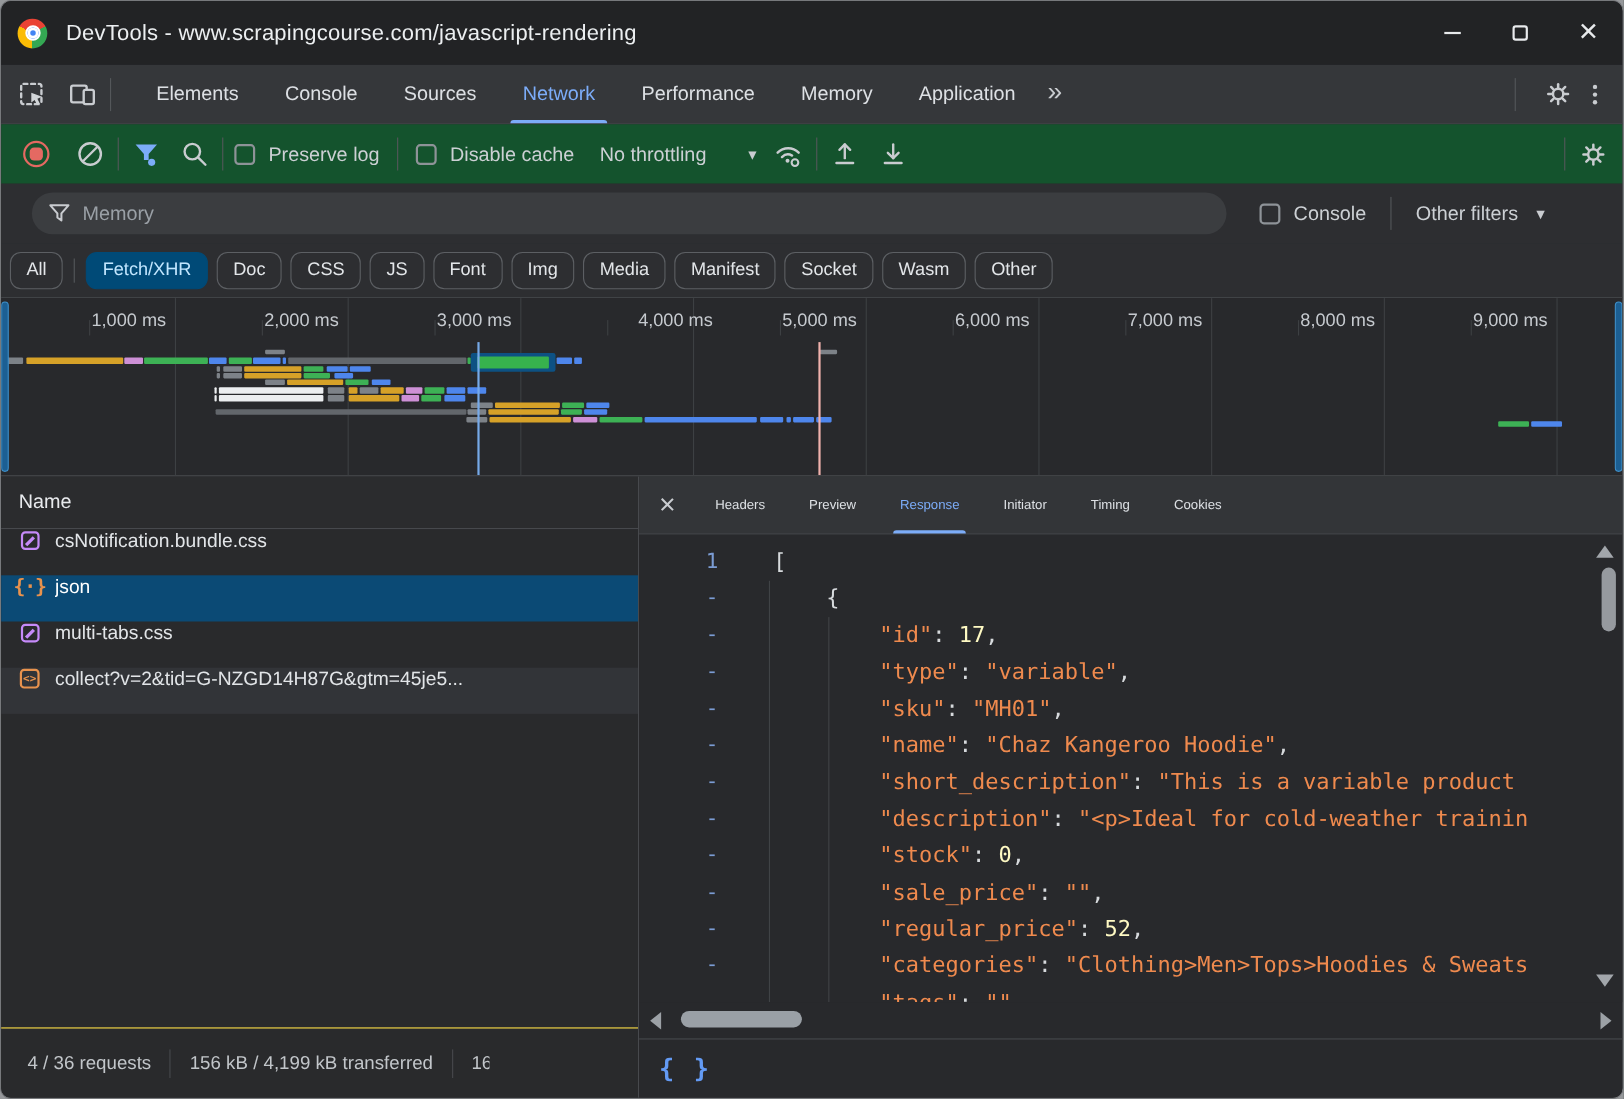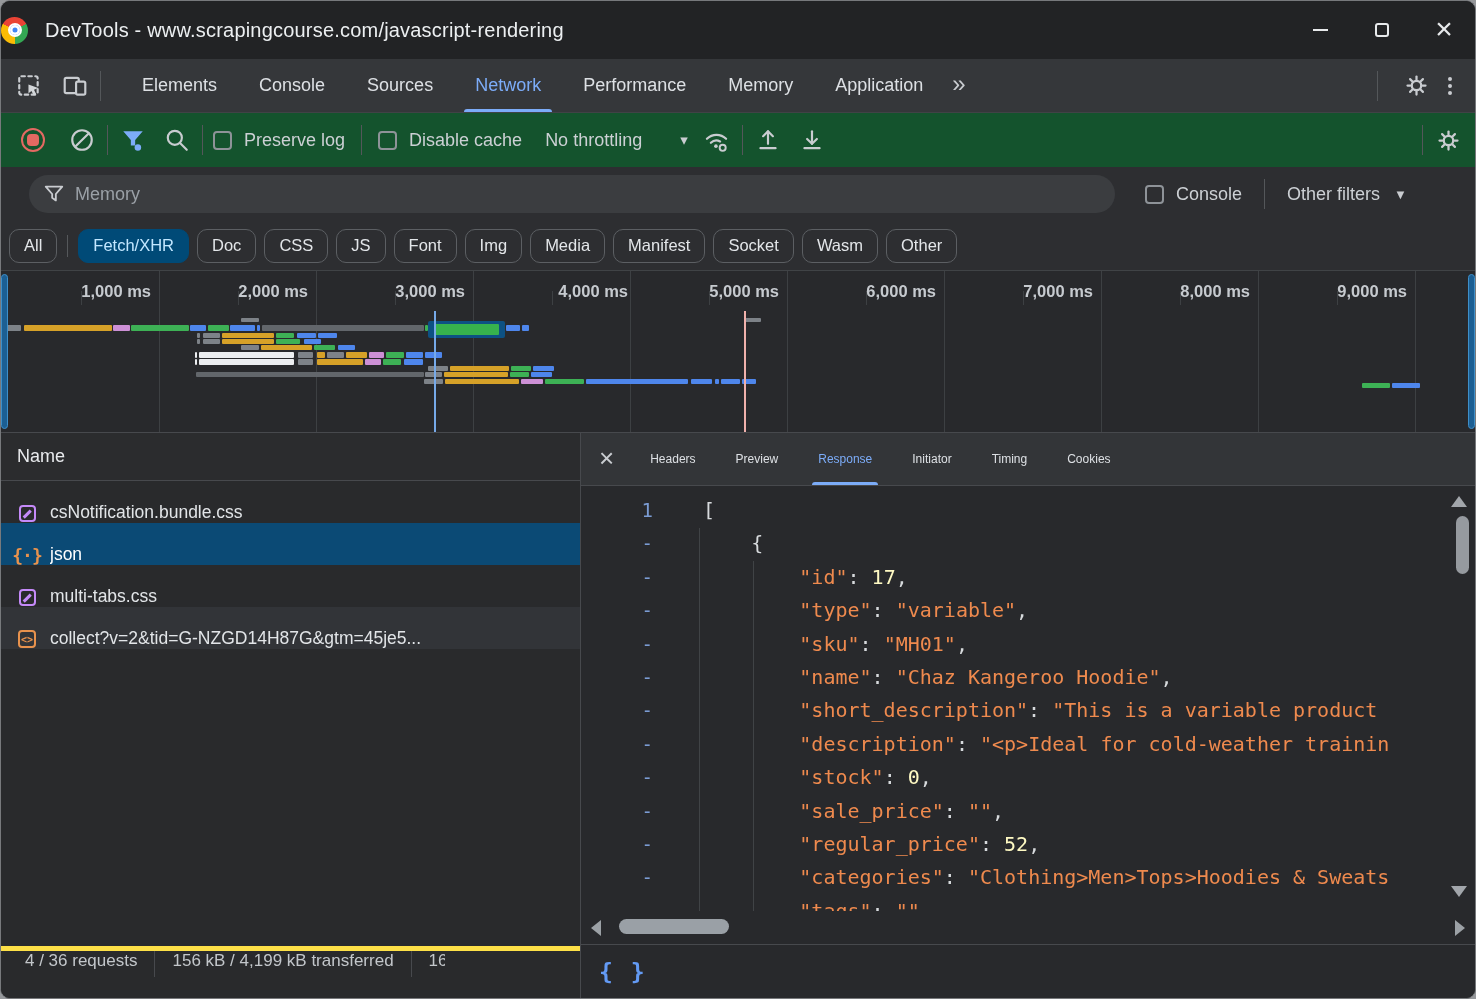--- a/index.html
+++ b/index.html
@@ -1,21 +1,21 @@
 <!DOCTYPE html>
 <html><head>
 <meta charset="utf-8">
 <style>
   html,body{margin:0;padding:0;background:#96989b;font-family:"Liberation Sans",sans-serif;}
   *{box-sizing:border-box;}
   .window{width:1476px;height:999px;margin:0 auto;background:#28292c;border:1px solid #77797c;
     border-radius:10px;overflow:hidden;display:flex;flex-direction:column;color:#dfe2e6;}
 
   
-  .titlebar{height:58px;background:#222325;display:flex;align-items:center;flex:none;}
+  .titlebar{height:58px;background:#222325;display:flex;align-items:center;padding-left:15px;flex:none;}
   .chrome-logo{width:27px;height:27px;border-radius:50%;flex:none;position:relative;
     background:conic-gradient(from 300deg,#ea4335 0 120deg,#34a853 0 240deg,#fbbc05 0 360deg);}
   .chrome-logo::after{content:"";position:absolute;inset:6.5px;border-radius:50%;background:#4285f4;
     box-shadow:0 0 0 2.5px #fff inset;border:2px solid #fff;}
   .title-text{font-size:20px;color:#eceff1;margin-left:17px;letter-spacing:.2px;}
   .win-controls{margin-left:auto;display:flex;align-items:center;height:100%;}
   .win-btn{width:62px;height:100%;display:flex;align-items:center;justify-content:center;color:#e8eaec;}
   .wb-min{width:15px;height:2px;background:#e8eaec;}
   .wb-max{width:14px;height:14px;border:2px solid #e8eaec;border-radius:3px;}
   .wb-close{font-size:30px;font-weight:300;line-height:1;margin-top:-3px;}
@@ -50,47 +50,47 @@
   .filter-ph{color:#9aa0a6;font-size:18px;margin-left:10px;}
 
   
   .chiprow{height:50px;background:#2d2e31;display:flex;align-items:center;flex:none;padding-left:8px;border-bottom:1px solid #404346;}
   .chip{height:34px;padding:0 14px;border:1px solid #5c5f63;border-radius:10px;display:flex;align-items:center;
     font-size:16.5px;color:#e3e6e9;margin-right:8px;flex:none;background:transparent;}
   .chip.sel{background:#004a77;border-color:#004a77;color:#c2e7ff;}
   .chip-div{width:1px;height:22px;background:#55585b;margin:0 10px 0 2px;flex:none;}
 
   
-  .overview{height:162px;background:#28292c;position:relative;flex:none;border-bottom:1px solid #47494d;overflow:hidden;font-weight:bold;}
+  .overview{height:162px;background:#28292c;position:relative;flex:none;border-bottom:1px solid #47494d;overflow:hidden;}
   .gridline{position:absolute;top:0;bottom:0;width:1px;background:#3d4043;}
   .minortick{position:absolute;top:20px;height:14px;width:1px;background:#3d4043;}
   .ovlabel{position:absolute;top:11px;width:120px;text-align:right;font-size:16.5px;color:#c6cacf;}
   .ovseg{position:absolute;border-radius:1px;}
   .ovline{position:absolute;top:40px;bottom:0;width:2px;}
   .ovhandle{position:absolute;top:3px;bottom:3px;width:7px;background:#1c5f93;border:1px solid #3e8fc9;border-radius:4px;}
   .selbox{position:absolute;background:#0d5183;border-radius:2px;}
   .selbox-inner{position:absolute;background:#37b24d;border-radius:1px;}
 
   
   .mainsplit{flex:1;display:flex;min-height:0;}
   .leftpanel{width:580px;flex:none;display:flex;flex-direction:column;border-right:1px solid #47494d;background:#292a2c;}
   .name-header{height:48px;flex:none;display:flex;align-items:center;padding-left:16px;font-size:18px;
     color:#e8eaed;border-bottom:1px solid #47494d;background:#2b2c2e;}
-  .req-row{height:42px;flex:none;display:flex;align-items:flex-end;padding-left:16px;font-size:17.5px;color:#e2e5e8;}
+  .req-row{height:42px;flex:none;display:flex;align-items:flex-start;padding-left:16px;font-size:17.5px;color:#e2e5e8;}
   .req-row.alt{background:#323438;}
   .req-row.sel{background:#0b4a75;color:#fff;}
   .ric{flex:none;margin-right:13px;display:flex;align-items:center;justify-content:center;width:20px;height:20px;}
   .ic-css{width:17px;height:17px;border:2px solid #c58af9;border-radius:4px;position:relative;}
   .ic-css::after{content:"";position:absolute;left:5.5px;top:2px;width:2.5px;height:9.5px;background:#c58af9;transform:rotate(45deg);}
   .ic-json{font-family:"DejaVu Sans Mono",monospace;font-size:18px;font-weight:bold;color:#e8924d;letter-spacing:-1px;}
   .ic-ping{width:18px;height:18px;border:2px solid #e8924d;border-radius:4px;display:flex;align-items:center;
     justify-content:center;font-family:"DejaVu Sans Mono",monospace;font-size:10px;font-weight:bold;color:#e8924d;}
   .req-label{white-space:nowrap;overflow:hidden;}
   .left-fill{flex:1;}
-  .statusbar{height:52px;flex:none;border-top:5px solid #fde047;display:flex;align-items:flex-start;
+  .statusbar{height:64px;flex:none;border-top:1px solid #fde047;display:flex;align-items:center;
     font-size:17px;color:#c2c6ca;overflow:hidden;}
   .sdiv{width:1px;height:26px;background:#47494d;margin:0 17px;flex:none;}
   .clip16{width:16px;overflow:hidden;white-space:nowrap;flex:none;}
 
   
   .rightpanel{flex:1;display:flex;flex-direction:column;min-width:0;background:#28292c;}
   .resp-tabs{height:53px;flex:none;display:flex;align-items:center;background:#333538;border-bottom:1px solid #47494d;}
   .close-x{font-size:26px;color:#c9ccd0;padding:0 16px 0 18px;line-height:1;margin-top:-2px;}
   .rtab{height:100%;display:flex;align-items:center;padding:0 20px;font-size:12px;color:#dde0e4;position:relative;}
   .rtab.sel{color:#7cacf8;}
@@ -296,21 +296,21 @@
       <div class="minortick" style="left: 80px;"></div>
       <div class="ovlabel" style="left: 30px;">1,000 ms</div>
       <div class="gridline" style="left: 315px;"></div>
       <div class="minortick" style="left: 237px;"></div>
       <div class="ovlabel" style="left: 187px;">2,000 ms</div>
       <div class="gridline" style="left: 472px;"></div>
       <div class="minortick" style="left: 394px;"></div>
       <div class="ovlabel" style="left: 344px;">3,000 ms</div>
       <div class="gridline" style="left: 629px;"></div>
       <div class="minortick" style="left: 551px;"></div>
-      <div class="ovlabel" style="left: 507px;">4,000 ms</div>
+      <div class="ovlabel" style="left: 527px;">4,000 ms</div>
       <div class="gridline" style="left: 786px;"></div>
       <div class="minortick" style="left: 708px;"></div>
       <div class="ovlabel" style="left: 658px;">5,000 ms</div>
       <div class="gridline" style="left: 943px;"></div>
       <div class="minortick" style="left: 865px;"></div>
       <div class="ovlabel" style="left: 815px;">6,000 ms</div>
       <div class="gridline" style="left: 1100px;"></div>
       <div class="minortick" style="left: 1022px;"></div>
       <div class="ovlabel" style="left: 972px;">7,000 ms</div>
       <div class="gridline" style="left: 1257px;"></div>

